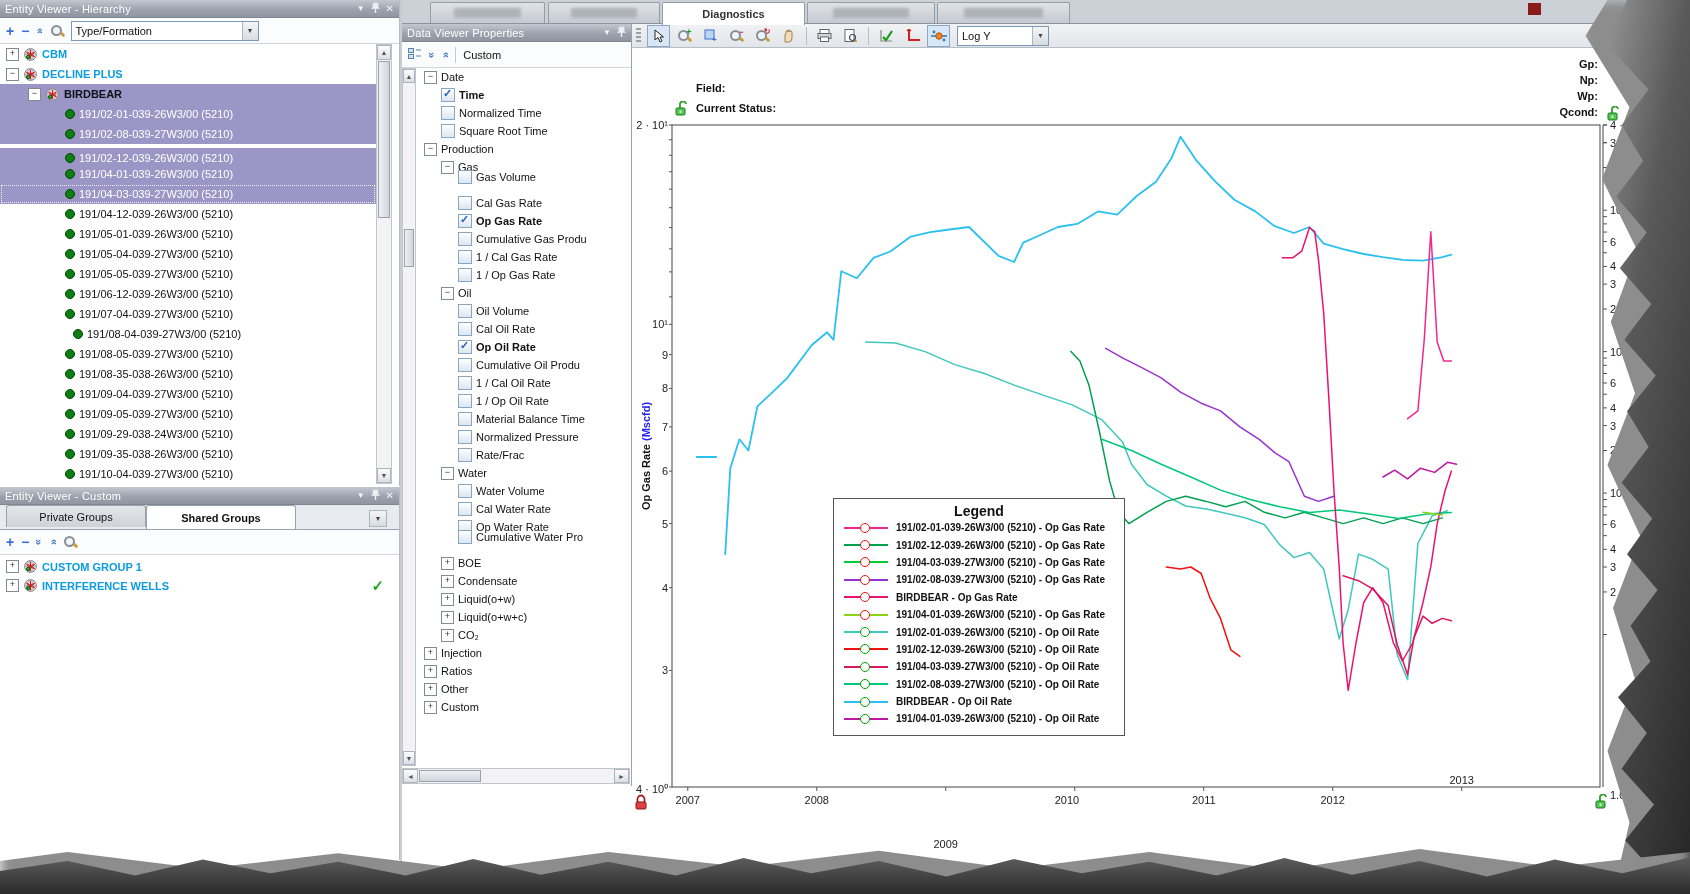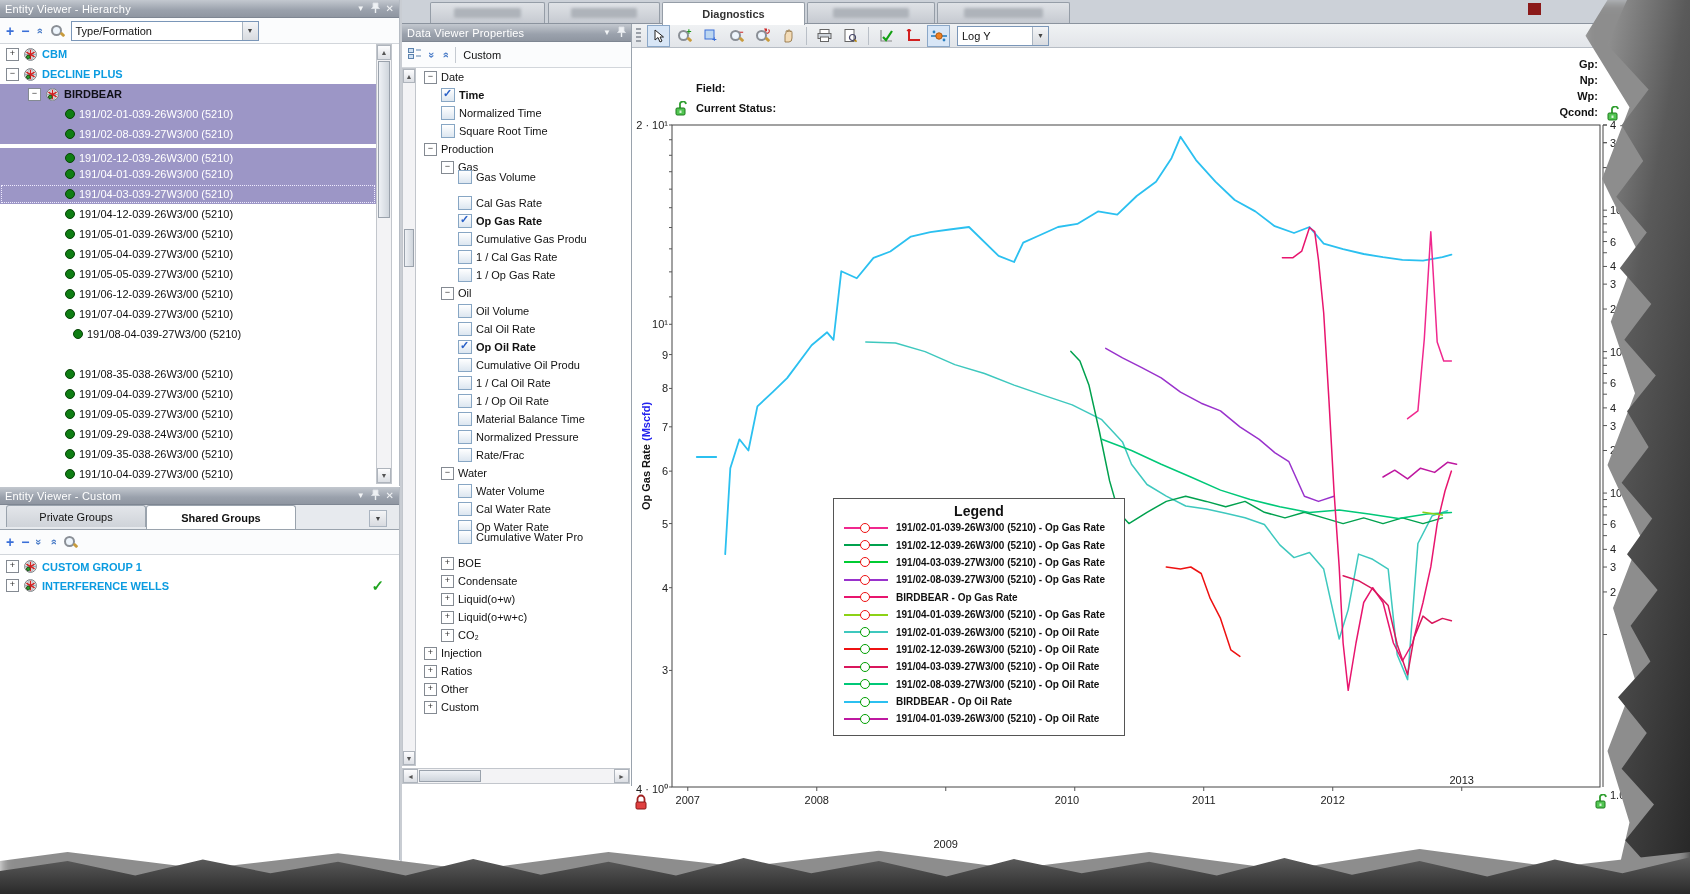--- a/index.html
+++ b/index.html
@@ -239,20 +239,25 @@
         </div>
         <div class="trow" style="top: 260px; height: 20px; padding-left: 50px;">
           <span style="width: 11px; flex: 0 0 auto;"></span>
           <span class="dot"></span>
           <span class="lblclip">191/07-04-039-27W3/00 (5210)</span>
         </div>
         <div class="trow" style="top: 280px; height: 20px; padding-left: 58px;">
           <span style="width: 11px; flex: 0 0 auto;"></span>
           <span class="dot"></span>
           <span class="lblclip">191/08-04-039-27W3/00 (5210)</span>
+        </div>
+        <div class="trow" style="top: 300px; height: 20px; padding-left: 50px;">
+          <span style="width: 11px; flex: 0 0 auto;"></span>
+          <span class="dot"></span>
+          <span class="lblclip">191/08-05-039-27W3/00 (5210)</span>
         </div>
         <div class="trow" style="top: 320px; height: 20px; padding-left: 50px;">
           <span style="width: 11px; flex: 0 0 auto;"></span>
           <span class="dot"></span>
           <span class="lblclip">191/08-35-038-26W3/00 (5210)</span>
         </div>
         <div class="trow" style="top: 340px; height: 20px; padding-left: 50px;">
           <span style="width: 11px; flex: 0 0 auto;"></span>
           <span class="dot"></span>
           <span class="lblclip">191/09-04-039-27W3/00 (5210)</span>

